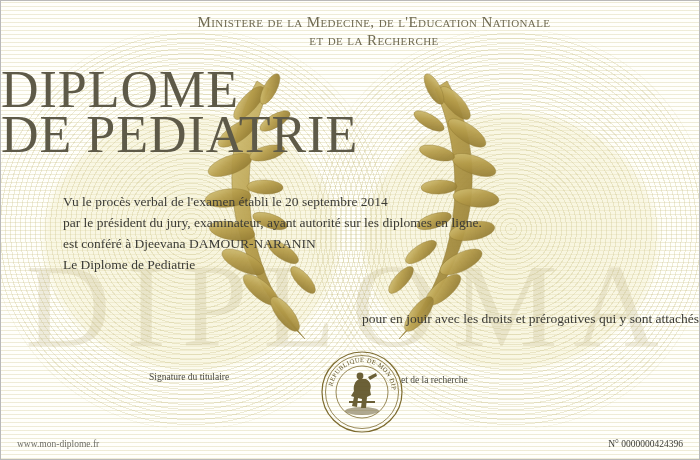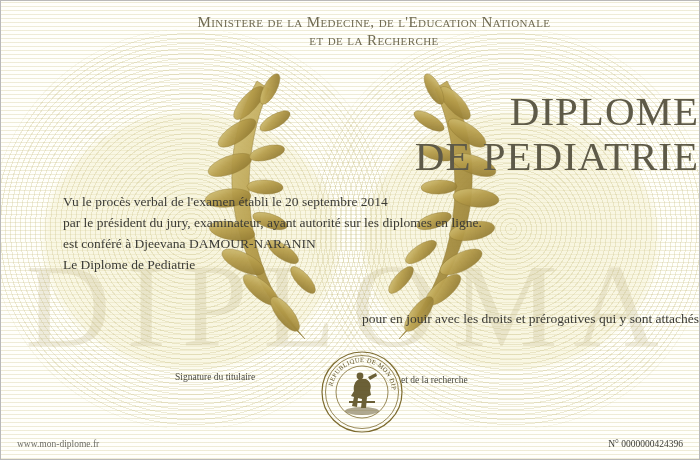--- a/index.html
+++ b/index.html
@@ -80,24 +80,24 @@
     font-size: 15px;
     letter-spacing: 0.4px;
     line-height: 18px;
     padding-left: 48px;
   }
   .header .line2 { display: block; }
 
   .title {
     position: absolute;
     left: 0; right: 0;
-    top: 88px;
-    text-align: right;
+    top: 66px;
+    text-align: left;
     color: #5e5a48;
-    font-size: 41px;
+    font-size: 52px;
     letter-spacing: 1px;
     line-height: 45px;
     font-weight: 400;
   }
   .title .l2 { display: block; }
 
   .body-text {
     position: absolute;
     left: 62px;
     top: 190px;
@@ -112,21 +112,21 @@
     position: absolute;
     left: 0; right: 0;
     top: 310px;
     text-align: right;
     color: #3b3b36;
     font-size: 13.5px;
   }
 
   .sig-left {
     position: absolute;
-    left: 174px;
+    left: 148px;
     top: 371px;
     color: #4a4a42;
     font-size: 9.5px;
   }
   .sig-right {
     position: absolute;
     left: 400px;
     top: 371px;
     width: 250px;
     color: #4a4a42;

